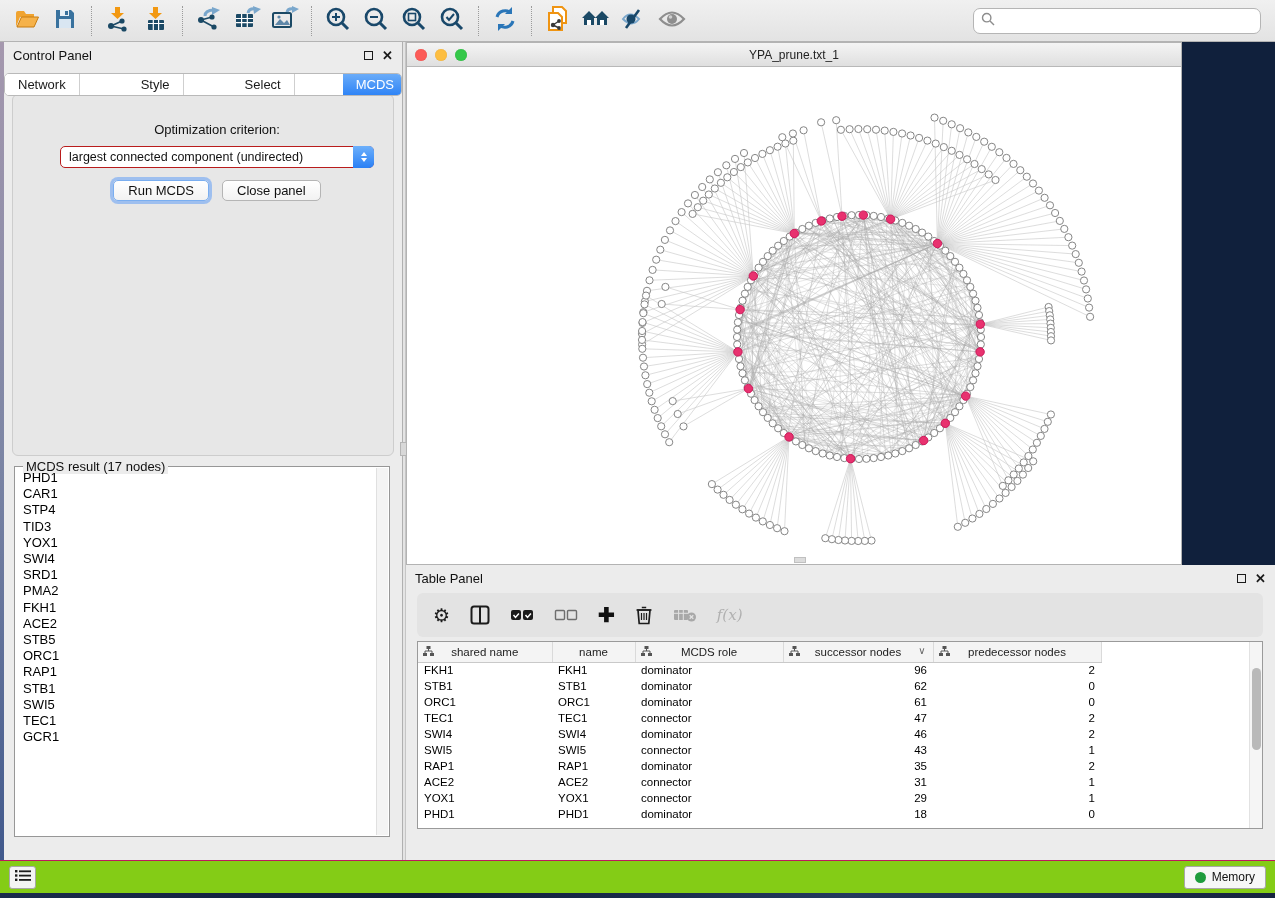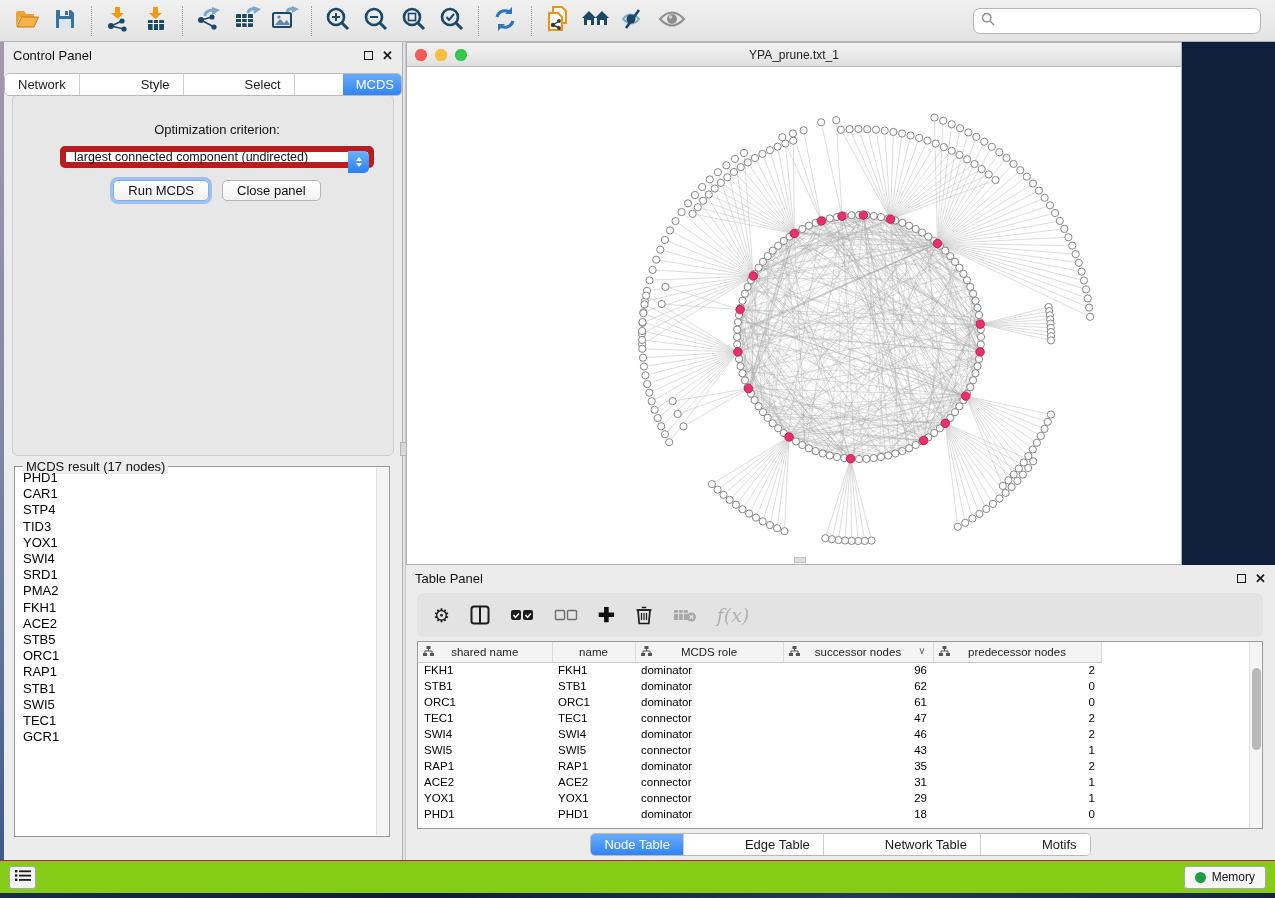--- a/index.html
+++ b/index.html
@@ -31,21 +31,21 @@
 
   .seg-tabs { display:flex; background:#fff; border:1px solid #b9b9b9; border-radius:5px; overflow:hidden;gap:48px; }
   .seg-tab { padding:3px 13px; font-size:13px; color:#1a1a1a; border-right:1px solid #cfcfcf; background:#fff; }
   .seg-tab:last-child { border-right:none; }
   .seg-tab.sel { background:linear-gradient(#6aacf9,#2f84f6); color:#fff; }
   .cp-tabs { position:absolute; top:31px; left:0; width:100%; display:flex; justify-content:center; z-index:3; }
 
   .cp-group { position:absolute; left:8px; top:52px; width:382px; height:362px;
     background:#e7e7e7; border:1px solid #cdcdcd; border-radius:6px; z-index:1;padding-left:28px; }
   .opt-label { text-align:center; margin-top:27px; font-size:13px; color:#111; }
-  .select-box { margin:9px auto 4px; width:314px; height:22px; background:#fff; border:6px solid #b91c1c;
+  .select-box { margin:9px auto 4px; width:314px; height:22px; background:#fff; border:1px solid #b91c1c;
     border-radius:5px; display:flex; align-items:center; position:relative; }
   .select-box .sel-text { font-size:12.5px; padding-left:8px; color:#111; }
   .stepper { position:absolute; right:-1px; top:-1px; width:21px; height:22px;
     background:linear-gradient(#6db0fb,#2a80f5); border-radius:0 5px 5px 0;
     display:flex; flex-direction:column; align-items:center; justify-content:center; gap:2px; }
   .tri-up { width:0; height:0; border-left:3.5px solid transparent; border-right:3.5px solid transparent; border-bottom:4.5px solid #fff; }
   .tri-dn { width:0; height:0; border-left:3.5px solid transparent; border-right:3.5px solid transparent; border-top:4.5px solid #fff; }
   .cp-buttons { display:flex; justify-content:center; gap:13px; margin-top:12px; }
   .btn { background:linear-gradient(#ffffff,#f2f2f2); border:1px solid #b5b5b5; border-radius:5px;
     font-size:13px; padding:2px 14px; color:#111; font-family:"Liberation Sans",sans-serif; }
@@ -71,21 +71,21 @@
   .light { width:12px; height:12px; border-radius:50%; }
   .net-title .title-text { position:absolute; left:0; right:0; text-align:center; font-size:12px; color:#222; }
   .net-canvas { position:relative; width:100%; height:497px; background:#fff; }
   .h-grab { position:absolute; left:50%; bottom:1px; width:12px; height:6px; background:#dcdcdc; border:1px solid #c0c0c0; }
 
   
   .table-panel { position:absolute; left:406px; top:565px; width:869px; height:295px; background:#ececec; }
   .tp-toolbar { position:absolute; left:11px; right:12px; top:28px; height:44px; background:#e3e3e3;
     border-radius:6px; display:flex; align-items:center; gap:20px; padding-left:16px; }
   .tp-icon { display:flex; align-items:center; justify-content:center; height:30px; }
-  .fx { font-family:"DejaVu Serif", serif; font-style:italic; font-size:19px; color:#b0b0b0; }
+  .fx { font-family:"DejaVu Serif", serif; font-style:italic; font-size:15px; color:#b0b0b0; }
   .gear-glyph { font-size:19px; color:#1c1c1c; }
   .plus-glyph { font-size:20px; color:#111; font-weight:bold; }
 
   .table-wrap { position:absolute; left:11px; right:12px; top:76px; height:188px; background:#fff;
     border:1px solid #9a9a9a; overflow:hidden; }
   table.node-table { border-collapse:collapse; table-layout:fixed; width:832px; font-size:11.5px; }
   table.node-table th { height:20px; background:#f4f4f4; border-right:1px solid #dadada; border-bottom:1px solid #c9c9c9;
     font-weight:normal; color:#222; position:relative; text-align:center; }
   table.node-table th .hdr-icon { position:absolute; left:5px; top:4px; }
   table.node-table th .sort-chev { position:absolute; right:7px; top:3px; color:#666; font-size:10px; }
@@ -1427,28 +1427,20 @@
               <td class="num2">0</td>
               <td></td>
             </tr>
           </tbody>
       </table>
       <div class="tbl-scroll">
           <div class="tbl-thumb"></div>
         </div>
     </div>
 
-    <div class="tp-tabs">
-      <div class="seg-tabs">
-        <div class="seg-tab sel">Node Table</div>
-        <div class="seg-tab">Edge Table</div>
-        <div class="seg-tab">Network Table</div>
-        <div class="seg-tab">Motifs</div>
-      </div>
-    </div>
   </div>
 
   <div class="status-bar">
     <div class="list-btn">
       <span>
         <svg width="16" height="13" viewBox="0 0 16 13">
             <g fill="#1c1c1c">
               <rect x="0" y="1" width="2.4" height="2.4"></rect>
               <rect x="0" y="5.3" width="2.4" height="2.4"></rect>
               <rect x="0" y="9.6" width="2.4" height="2.4"></rect>

